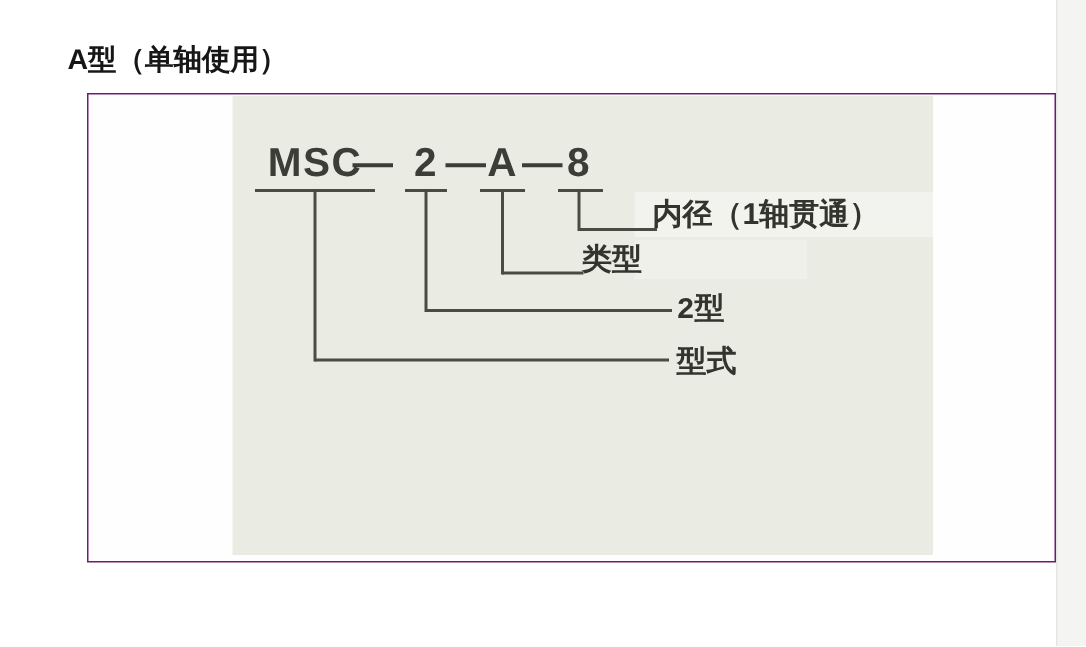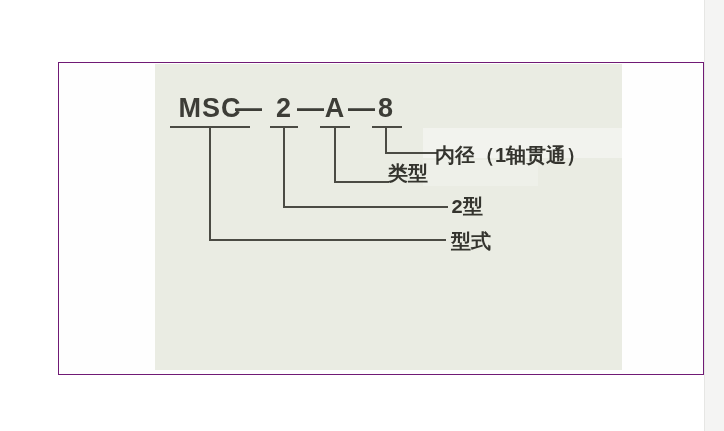--- a/index.html
+++ b/index.html
@@ -115,32 +115,33 @@
   .h-3 { left: 231px; top: 88px;  width: 52px; }
   
   .lbl {
     position: absolute;
     font-size: 20px;
     line-height: 24px;
     font-weight: 700;
     color: #34342e;
     white-space: nowrap;
   }
-  .lbl-bore   { left: 280px; top: 67px; margin-top: 12px; }
+  .lbl-bore   { left: 280px; top: 67px; }
   .lbl-class  { left: 233px; top: 97px; text-align: center; }
   .lbl-series { left: 296px; top: 132px; font-family: Liberation Mono, monospace; }
   .lbl-type   { left: 296px; top: 165px; }
 </style>
 </head>
 <body>
 
 <div class="page">
 
   <div class="right-strip"></div>
 
+  <h2 class="section-title">A型（单轴使用）</h2>
 
   <div class="figure-box">
     <div class="panel">
 
       <div class="patch-a"></div>
       <div class="patch-b"></div>
 
       <div class="code-seg seg-0">MSC</div>
       <div class="code-dash dash-0">—</div>
       <div class="code-seg seg-1">2</div>

